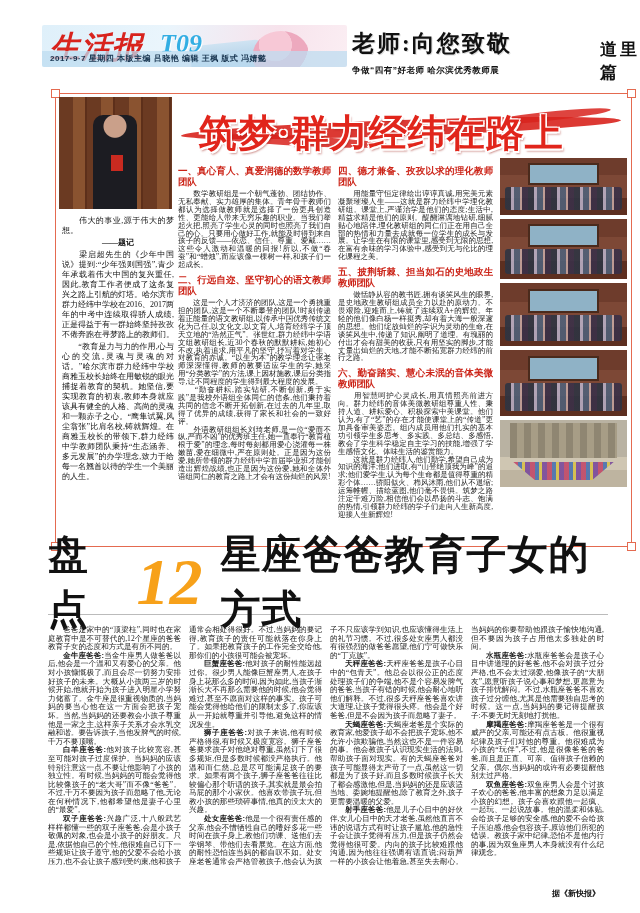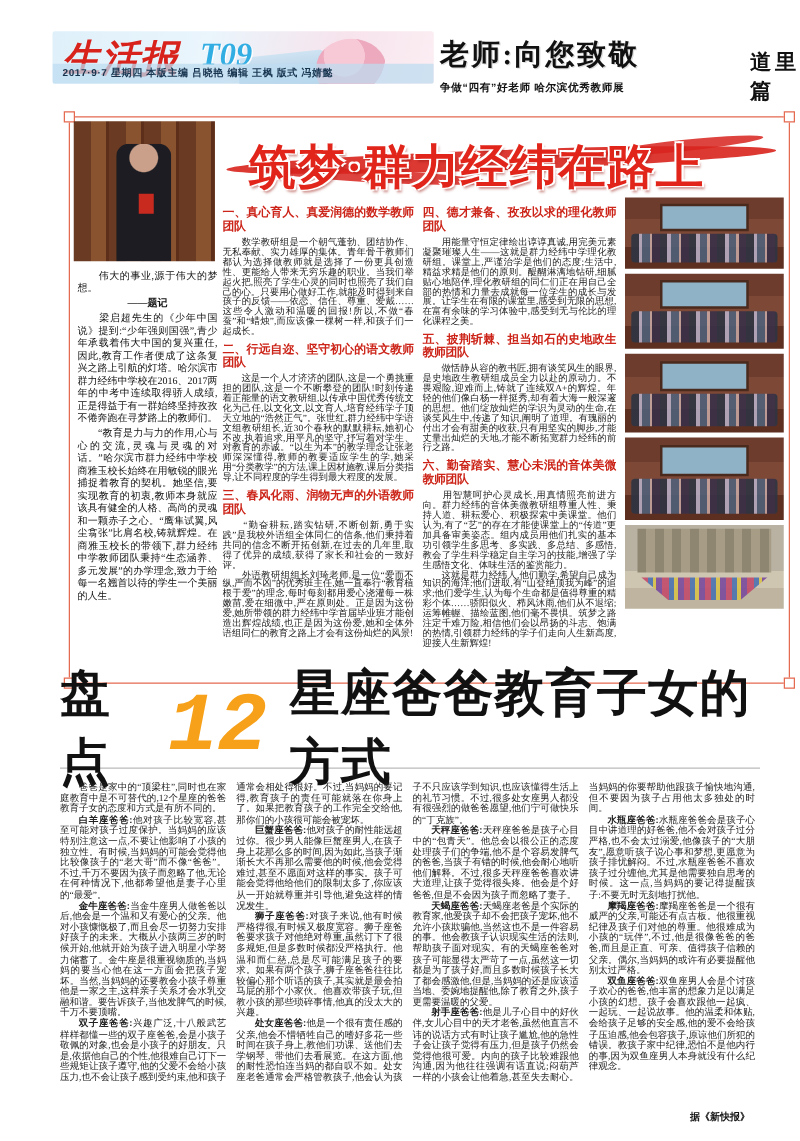--- a/index.html
+++ b/index.html
@@ -75,21 +75,21 @@
     background:repeating-linear-gradient(90deg,#8f8672 0 7px,#a79d86 7px 14px);}
   .ph5 .crowd{position:absolute;left:10%;bottom:10%;width:80%;height:28%;
     background:repeating-linear-gradient(90deg,#c24a6a 0 5px,#4a72b0 5px 9px,#d8c14a 9px 12px,#7a4a9c 12px 17px);
     clip-path:polygon(0 0,100% 0,78% 100%,22% 100%);opacity:.9;}
 
   
   #zodiac-head{left:48px;top:550px;width:560px;height:64px;border-bottom:1px solid #bbb;}
   .zh-prefix,.zh-suffix{font-size:40px;font-weight:bold;color:#111;letter-spacing:1px;
     font-family:"Liberation Sans",sans-serif;}
   .zh-number{font-size:66px;font-weight:bold;color:#f7a11a;font-style:italic;line-height:60px;
-    font-family:Liberation Mono, monospace;margin:0 18px;text-align:right;}
+    font-family:Liberation Serif, serif;margin:0 18px;text-align:right;}
   #zodiac-head .row{display:flex;align-items:center;justify-content:center;height:64px;}
 
   #zodiac-cols{left:48px;top:626px;width:556px;height:280px;
     column-count:4;column-gap:8px;font-size:7.6px;line-height:8.6px;text-align:justify;color:#222;}
   #zodiac-cols p{margin:0;}
   #zodiac-cols .entry b{font-family:"Liberation Sans",sans-serif;font-weight:bold;}
   .indent{text-indent:15px;}
   #credit{left:450px;top:888px;width:150px;text-align:right;font-size:8px;font-weight:bold;color:#111;}
 </style>
 </head>
@@ -131,21 +131,20 @@
     <p class="byline">——题记</p>
     <p>　　梁启超先生的《少年中国说》提到:“少年强则国强”,青少年承载着伟大中国的复兴重任,因此,教育工作者便成了这条复兴之路上引航的灯塔。哈尔滨市群力经纬中学校在2016、2017两年的中考中连续取得骄人成绩,正是得益于有一群始终坚持孜孜不倦奔跑在寻梦路上的教师们。</p>
     <p>　　“教育是力与力的作用,心与心的交流,灵魂与灵魂的对话。”哈尔滨市群力经纬中学校商雅玉校长始终在用敏锐的眼光捕捉着教育的契机。她坚信,要实现教育的初衷,教师本身就应该具有健全的人格、高尚的灵魂和一颗赤子之心。“鹰隼试翼,风尘翕张”比肩名校,铸就辉煌。在商雅玉校长的带领下,群力经纬中学教师团队秉持“生态涵养、多元发展”的办学理念,致力于给每一名翘首以待的学生一个美丽的人生。</p>
   </div>
 
   <div class="col" id="col-a">
     <div class="sec-h">一、真心育人、真爱润德的数学教师团队</div>
     <p class="sec-b">　　数学教研组是一个朝气蓬勃、团结协作、无私奉献、实力雄厚的集体。青年骨干教师们都认为选择做教师就是选择了一份更具创造性、更能给人带来无穷乐趣的职业。当我们举起火把,照亮了学生心灵的同时也照亮了我们自己的心。只要用心做好工作,就能及时得到来自孩子的反馈——依恋、信任、尊重、爱戴……这些令人激动和温暖的回报!所以,不做“春蚕”和“蜡烛”,而应该像一棵树一样,和孩子们一起成长。</p>
     <div class="sec-h">二、行远自迩、坚守初心的语文教师团队</div>
     <p class="sec-b">　　这是一个人才济济的团队,这是一个勇挑重担的团队,这是一个不断攀登的团队!时刻传递着正能量的语文教研组,以传承中国优秀传统文化为己任,以文化文,以文育人,培育经纬学子顶天立地的“浩然正气”。张世红,群力经纬中学语文组教研组长,近30个春秋的默默耕耘,她初心不改,执着追求,用平凡的坚守,抒写着对学生、对教育的赤诚。“以生为本”的教学理念让张老师深深懂得,教师的教要适应学生的学,她采用“分类教学”的方法,课上因材施教,课后分类指导,让不同程度的学生得到最大程度的发展。</p>
-    <div class="sec-h">三、春风化雨、润物无声的外语教师团队</div>
     <p class="sec-b">　　“勤奋耕耘,踏实钻研,不断创新,勇于实践”是我校外语组全体同仁的信条,他们秉持着共同的信念不断开拓创新,在过去的几年里,取得了优异的成绩,获得了家长和社会的一致好评。
 　　外语教研组组长刘琦老师,是一位“爱而不纵,严而不凶”的优秀班主任,她一直奉行“教育植根于爱”的理念,每时每刻都用爱心浇灌每一株嫩苗,爱在细微中,严在原则处。正是因为这份爱,她所带领的群力经纬中学首届毕业班才能创造出辉煌战绩,也正是因为这份爱,她和全体外语组同仁的教育之路上才会有这份灿烂的风景!</p>
   </div>
 
   <div class="col" id="col-b">
     <div class="sec-h">四、德才兼备、孜孜以求的理化教师团队</div>
     <p class="sec-b">　　用能量守恒定律绘出谆谆真诚,用完美元素凝聚璀璨人生——这就是群力经纬中学理化教研组。课堂上,严谨治学是他们的态度;生活中,精益求精是他们的原则。醍醐淋漓地钻研,细腻贴心地陪伴,理化教研组的同仁们正在用自己全部的热情和力量去成就每一位学生的成长与发展。让学生在有限的课堂里,感受到无限的思想,在富有余味的学习体验中,感受到无与伦比的理化课程之美。</p>
     <div class="sec-h">五、披荆斩棘、担当如石的史地政生教师团队</div>
     <p class="sec-b">　　做恬静从容的教书匠,拥有谈笑风生的眼界,是史地政生教研组成员全力以赴的原动力。不畏艰险,迎难而上,铸就了连续双A+的辉煌。年轻的他们像白杨一样挺秀,却有着大海一般深邃的思想。他们绽放灿烂的学识为灵动的生命,在谈笑风生中,传递了知识,阐明了道理。有瑰丽的付出才会有甜美的收获,只有用坚实的脚步,才能丈量出灿烂的天地,才能不断拓宽群力经纬的前行之路。</p>
     <div class="sec-h">六、勤奋踏实、慧心未泯的音体美微教师团队</div>
@@ -180,22 +179,22 @@
 <div class="abs" id="zodiac-head">
   <div class="row">
     <span class="zh-prefix">盘点</span>
     <span class="zh-number">12</span>
     <span class="zh-suffix">星座爸爸教育子女的方式</span>
   </div>
 </div>
 
 <div class="abs" id="zodiac-cols">
   <p class="indent">爸爸是家中的“顶梁柱”,同时也在家庭教育中是不可替代的,12个星座的爸爸教育子女的态度和方式是有所不同的。</p>
+  <p class="entry indent"><b>金牛座爸爸:</b><span>当金牛座男人做爸爸以后,他会是一个温和又有爱心的父亲。他对小孩慷慨极了,而且会尽一切努力安排好孩子的未来。大概从小孩两三岁的时候开始,他就开始为孩子进入明星小学努力储蓄了。金牛座是很重视物质的,当妈妈的要当心他在这一方面会把孩子宠坏。当然,当妈妈的还要教会小孩子尊重他是一家之主,这样亲子关系才会水乳交融和谐。要告诉孩子,当他发脾气的时候,千万不要顶嘴。</span></p>
   <p class="entry indent"><b>白羊座爸爸:</b><span>他对孩子比较宽容,甚至可能对孩子过度保护。当妈妈的应该特别注意这一点,不要让他影响了小孩的独立性。有时候,当妈妈的可能会觉得他比较像孩子的“老大哥”而不像“爸爸”。不过,千万不要因为孩子而忽略了他,无论在何种情况下,他都希望他是妻子心里的“最爱”。</span></p>
-  <p class="entry indent"><b>金牛座爸爸:</b><span>当金牛座男人做爸爸以后,他会是一个温和又有爱心的父亲。他对小孩慷慨极了,而且会尽一切努力安排好孩子的未来。大概从小孩两三岁的时候开始,他就开始为孩子进入明星小学努力储蓄了。金牛座是很重视物质的,当妈妈的要当心他在这一方面会把孩子宠坏。当然,当妈妈的还要教会小孩子尊重他是一家之主,这样亲子关系才会水乳交融和谐。要告诉孩子,当他发脾气的时候,千万不要顶嘴。</span></p>
   <p class="entry indent"><b>双子座爸爸:</b><span>兴趣广泛,十八般武艺样样都懂一些的双子座爸爸,会是小孩子敬佩的对象,也会是小孩子的好朋友。只是,依据他自己的个性,他很难自己订下一些规矩让孩子遵守,他的父爱不会给小孩压力,也不会让孩子感到受约束,他和孩子通常会相处得很好。不过,当妈妈的要记得,教育孩子的责任可能就落在你身上了。如果把教育孩子的工作完全交给他,那你们的小孩很可能会被宠坏。</span></p>
   <p class="entry indent"><b>巨蟹座爸爸:</b><span>他对孩子的耐性能远超过你。很少男人能像巨蟹座男人,在孩子身上花那么多的时间,因为如此,当孩子渐渐长大不再那么需要他的时候,他会觉得难过,甚至不愿面对这样的事实。孩子可能会觉得他给他们的限制太多了,你应该从一开始就尊重并引导他,避免这样的情况发生。</span></p>
   <p class="entry indent"><b>狮子座爸爸:</b><span>对孩子来说,他有时候严格得很,有时候又极度宽容。狮子座爸爸要求孩子对他绝对尊重,虽然订下了很多规矩,但是多数时候都没严格执行。他温和而仁慈,总是尽可能满足孩子的要求。如果有两个孩子,狮子座爸爸往往比较偏心那个听话的孩子,其实就是最会拍马屁的那个小家伙。他喜欢带孩子玩,但教小孩的那些琐碎事情,他真的没太大的兴趣。</span></p>
   <p class="entry indent"><b>处女座爸爸:</b><span>他是一个很有责任感的父亲,他会不惜牺牲自己的嗜好多花一些时间在孩子身上,教他们功课、送他们去学钢琴、带他们去看展览。在这方面,他的耐性恐怕连当妈的都自叹不如。处女座老爸通常会严格管教孩子,他会认为孩子不只应该学到知识,也应该懂得生活上的礼节习惯。不过,很多处女座男人都没有很强烈的做爸爸愿望,他们宁可做快乐的“丁克族”。</span></p>
   <p class="entry indent"><b>天秤座爸爸:</b><span>天秤座爸爸是孩子心目中的“包青天”。他总会以很公正的态度处理孩子们的争端,他不是个容易发脾气的爸爸,当孩子有错的时候,他会耐心地听他们解释。不过,很多天秤座爸爸喜欢讲大道理,让孩子觉得很头疼。他会是个好爸爸,但是不会因为孩子而忽略了妻子。</span></p>
   <p class="entry indent"><b>天蝎座爸爸:</b><span>天蝎座老爸是个实际的教育家,他爱孩子却不会把孩子宠坏,他不允许小孩欺骗他,当然这也不是一件容易的事。他会教孩子认识现实生活的法则,帮助孩子面对现实。有的天蝎座爸爸对孩子可能显得太严苛了一点,虽然这一切都是为了孩子好,而且多数时候孩子长大了都会感激他,但是,当妈妈的还是应该适当地、委婉地提醒他,除了教育之外,孩子更需要温暖的父爱。</span></p>
   <p class="entry indent"><b>射手座爸爸:</b><span>他是儿子心目中的好伙伴,女儿心目中的天才老爸,虽然他直言不讳的说话方式有时让孩子尴尬,他的急性子会让孩子觉得有压力,但是孩子仍然会觉得他很可爱。内向的孩子比较难跟他沟通,因为他往往强调有话直说;闷葫芦一样的小孩会让他着急,甚至失去耐心。当妈妈的你要帮助他跟孩子愉快地沟通,但不要因为孩子占用他太多独处的时间。</span></p>
   <p class="entry indent"><b>水瓶座爸爸:</b><span>水瓶座爸爸会是孩子心目中讲道理的好爸爸,他不会对孩子过分严格,也不会太过溺爱,他像孩子的“大朋友”,愿意听孩子说心事和梦想,更愿意为孩子排忧解闷。不过,水瓶座爸爸不喜欢孩子过分缠他,尤其是他需要独自思考的时候。这一点,当妈妈的要记得提醒孩子:不要无时无刻地打扰他。</span></p>
   <p class="entry indent"><b>摩羯座爸爸:</b><span>摩羯座爸爸是一个很有威严的父亲,可能还有点古板。他很重视纪律及孩子们对他的尊重。他很难成为小孩的“玩伴”,不过,他是很像爸爸的爸爸,而且是正直、可亲、值得孩子信赖的父亲。偶尔,当妈妈的或许有必要提醒他别太过严格。</span></p>
   <p class="entry indent"><b>双鱼座爸爸:</b><span>双鱼座男人会是个讨孩子欢心的爸爸,他丰富的想象力足以满足小孩的幻想。孩子会喜欢跟他一起疯、一起玩、一起说故事。他的温柔和体贴,会给孩子足够的安全感,他的爱不会给孩子压迫感,他会包容孩子,原谅他们所犯的错误。教孩子家中纪律,恐怕不是他内行的事,因为双鱼座男人本身就没有什么纪律观念。</span></p>

